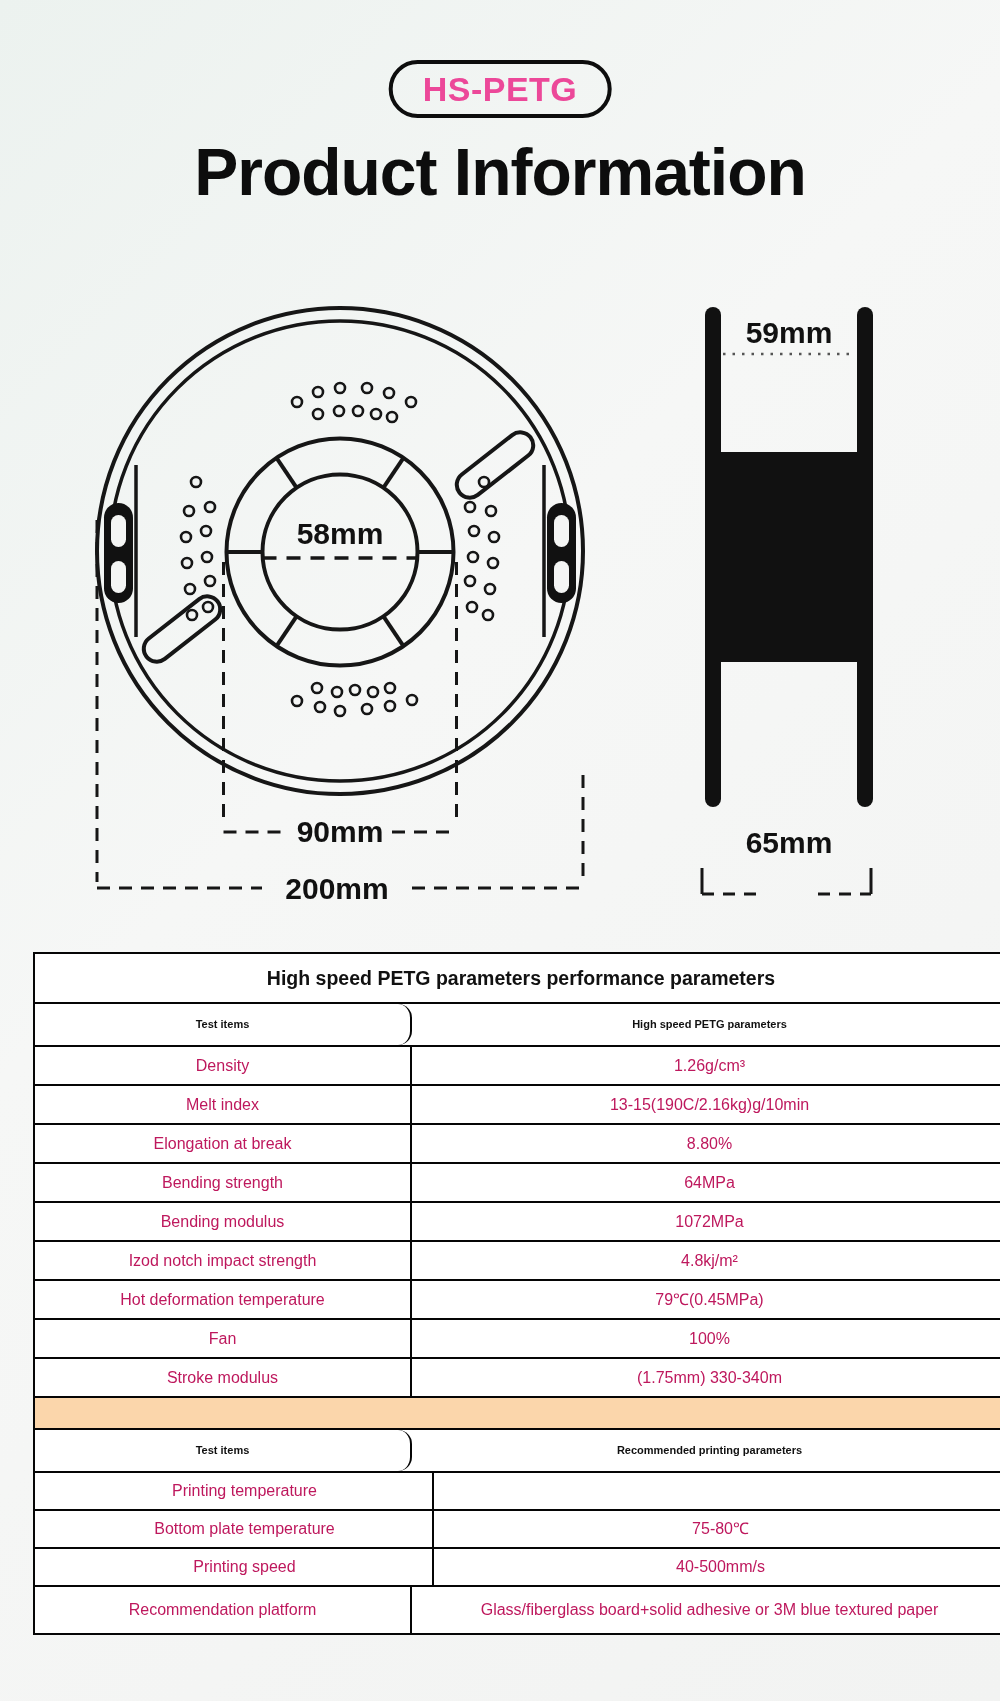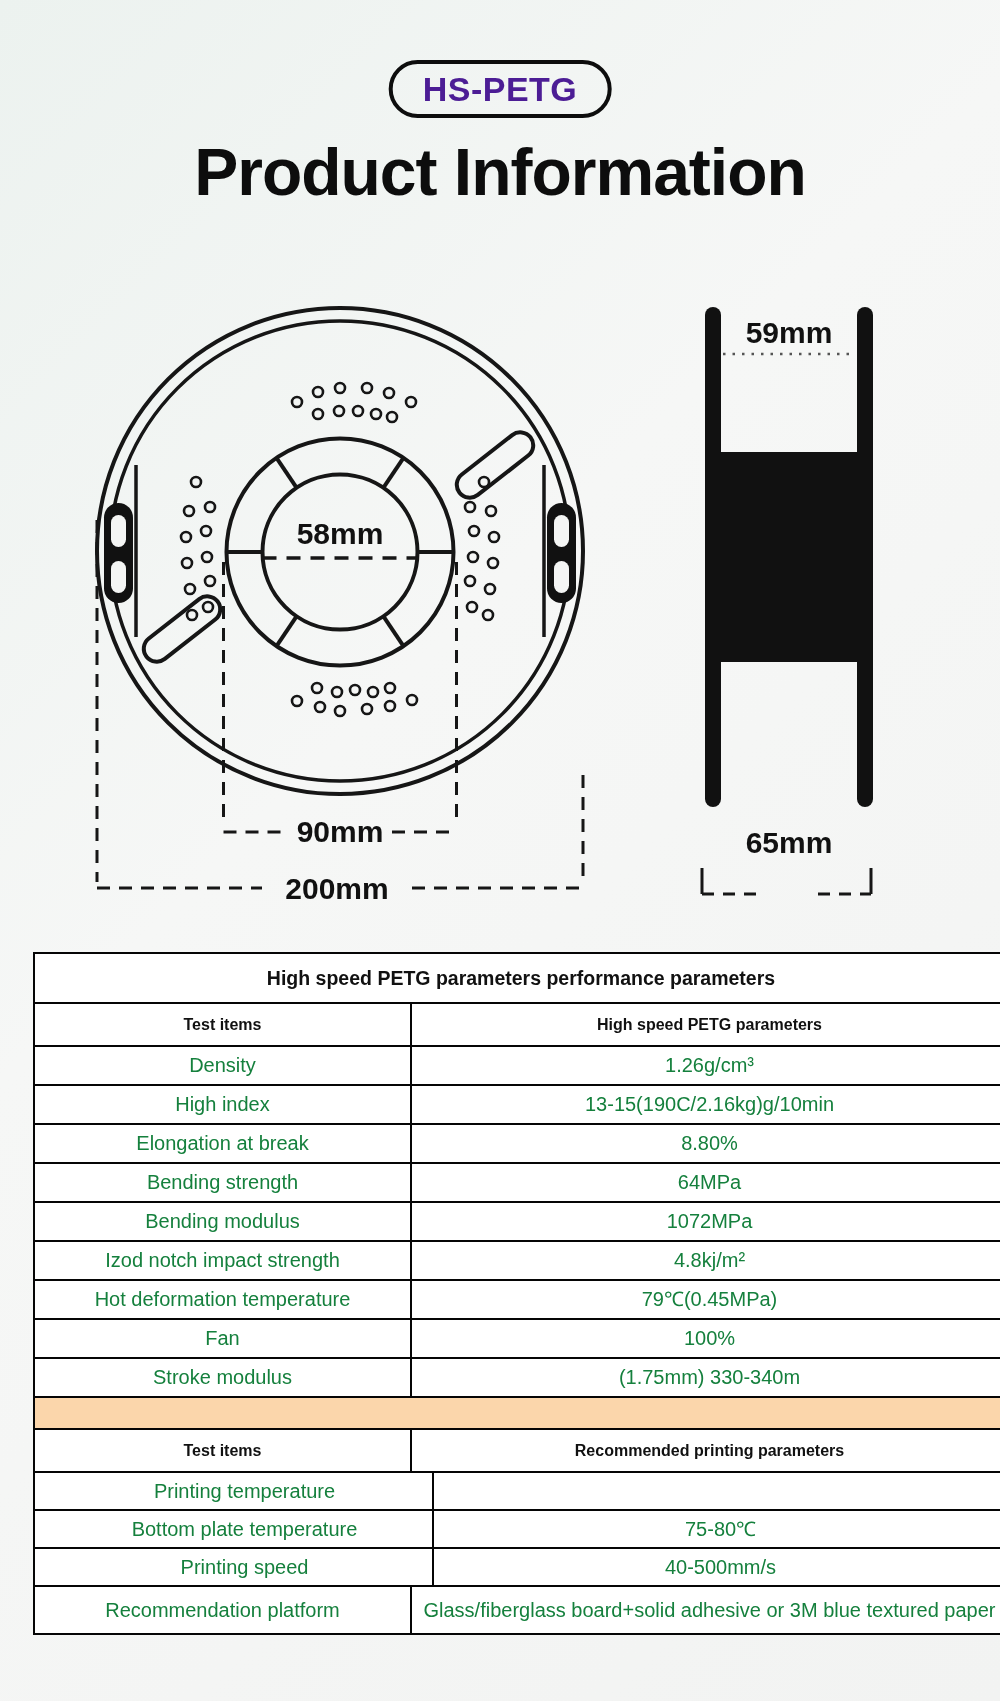--- a/index.html
+++ b/index.html
@@ -6,45 +6,45 @@
   body{
     width:1000px;height:1701px;position:relative;overflow:hidden;
     background:linear-gradient(135deg,#ecf2ef 0%,#f6f7f6 40%,#f2f3f2 100%);
     font-family:"Liberation Sans",sans-serif;color:#111;
   }
   .badge{
     position:absolute;top:60px;left:50%;transform:translateX(-50%);
     height:58px;box-sizing:border-box;padding:0 30px;
     border:4px solid #0d0d0d;border-radius:31px;background:transparent;
     display:flex;align-items:center;justify-content:center;
-    font-size:34px;font-weight:800;letter-spacing:.5px;color:#4c1d95;
+    font-size:34px;font-weight:800;letter-spacing:.5px;color:#ec4899;
   }
   .page-title{
     position:absolute;top:134px;left:0;width:100%;margin:0;
     text-align:center;font-size:66px;font-weight:700;letter-spacing:-1px;color:#0d0d0d;
   }
   .diagram{position:absolute;top:270px;left:0;}
   .diagram text{font-family:"Liberation Sans",sans-serif;font-weight:700;font-size:30px;fill:#111;text-anchor:middle;}
   .spec-table{
     position:absolute;left:33px;top:952px;width:976px;box-sizing:border-box;
     background:#ffffff;border:2.5px solid #050505;
   }
   .t-title{
     height:48px;display:flex;align-items:center;justify-content:center;
     font-size:19.5px;font-weight:700;border-bottom:2px solid #050505;color:#111;
   }
   .tr{display:flex;border-bottom:2px solid #050505;}
   .tr:last-child{border-bottom:none;}
   .td{display:flex;align-items:center;justify-content:center;text-align:center;
-      font-size:20px;font-weight:400;color:#15803d;line-height:1.25;padding:0 8px;box-sizing:border-box;}
+      font-size:16px;font-weight:400;color:#be185d;line-height:1.25;padding:0 8px;box-sizing:border-box;}
   .c1{width:377px;border-right:2px solid #050505;flex:none;}
   .c2{flex:1;}
   .tr{height:37px;}
   .tr.head{height:41px;}
-  .tr.head .td{font-weight:700;font-size:16px;color:#111;}
+  .tr.head .td{font-weight:700;font-size:11px;color:#111;border-radius:14px;}
   .tr.s2{height:36px;padding-left:22px;}
   .tr.last{height:46px;}
   .band{height:30px;background:#fbd6ab;border-bottom:2px solid #050505;}
 </style>
 </head>
 <body>
 
 <div class="badge">
   <span>HS-PETG</span>
 </div>
@@ -181,21 +181,21 @@
   <div class="tr head">
     <div class="td c1">Test items</div>
     <div class="td c2">High speed PETG parameters</div>
   </div>
 
   <div class="tr">
     <div class="td c1">Density</div>
     <div class="td c2">1.26g/cm³</div>
   </div>
   <div class="tr">
-    <div class="td c1">High index</div>
+    <div class="td c1">Melt index</div>
     <div class="td c2">13-15(190C/2.16kg)g/10min</div>
   </div>
   <div class="tr">
     <div class="td c1">Elongation at break</div>
     <div class="td c2">8.80%</div>
   </div>
   <div class="tr">
     <div class="td c1">Bending strength</div>
     <div class="td c2">64MPa</div>
   </div>

